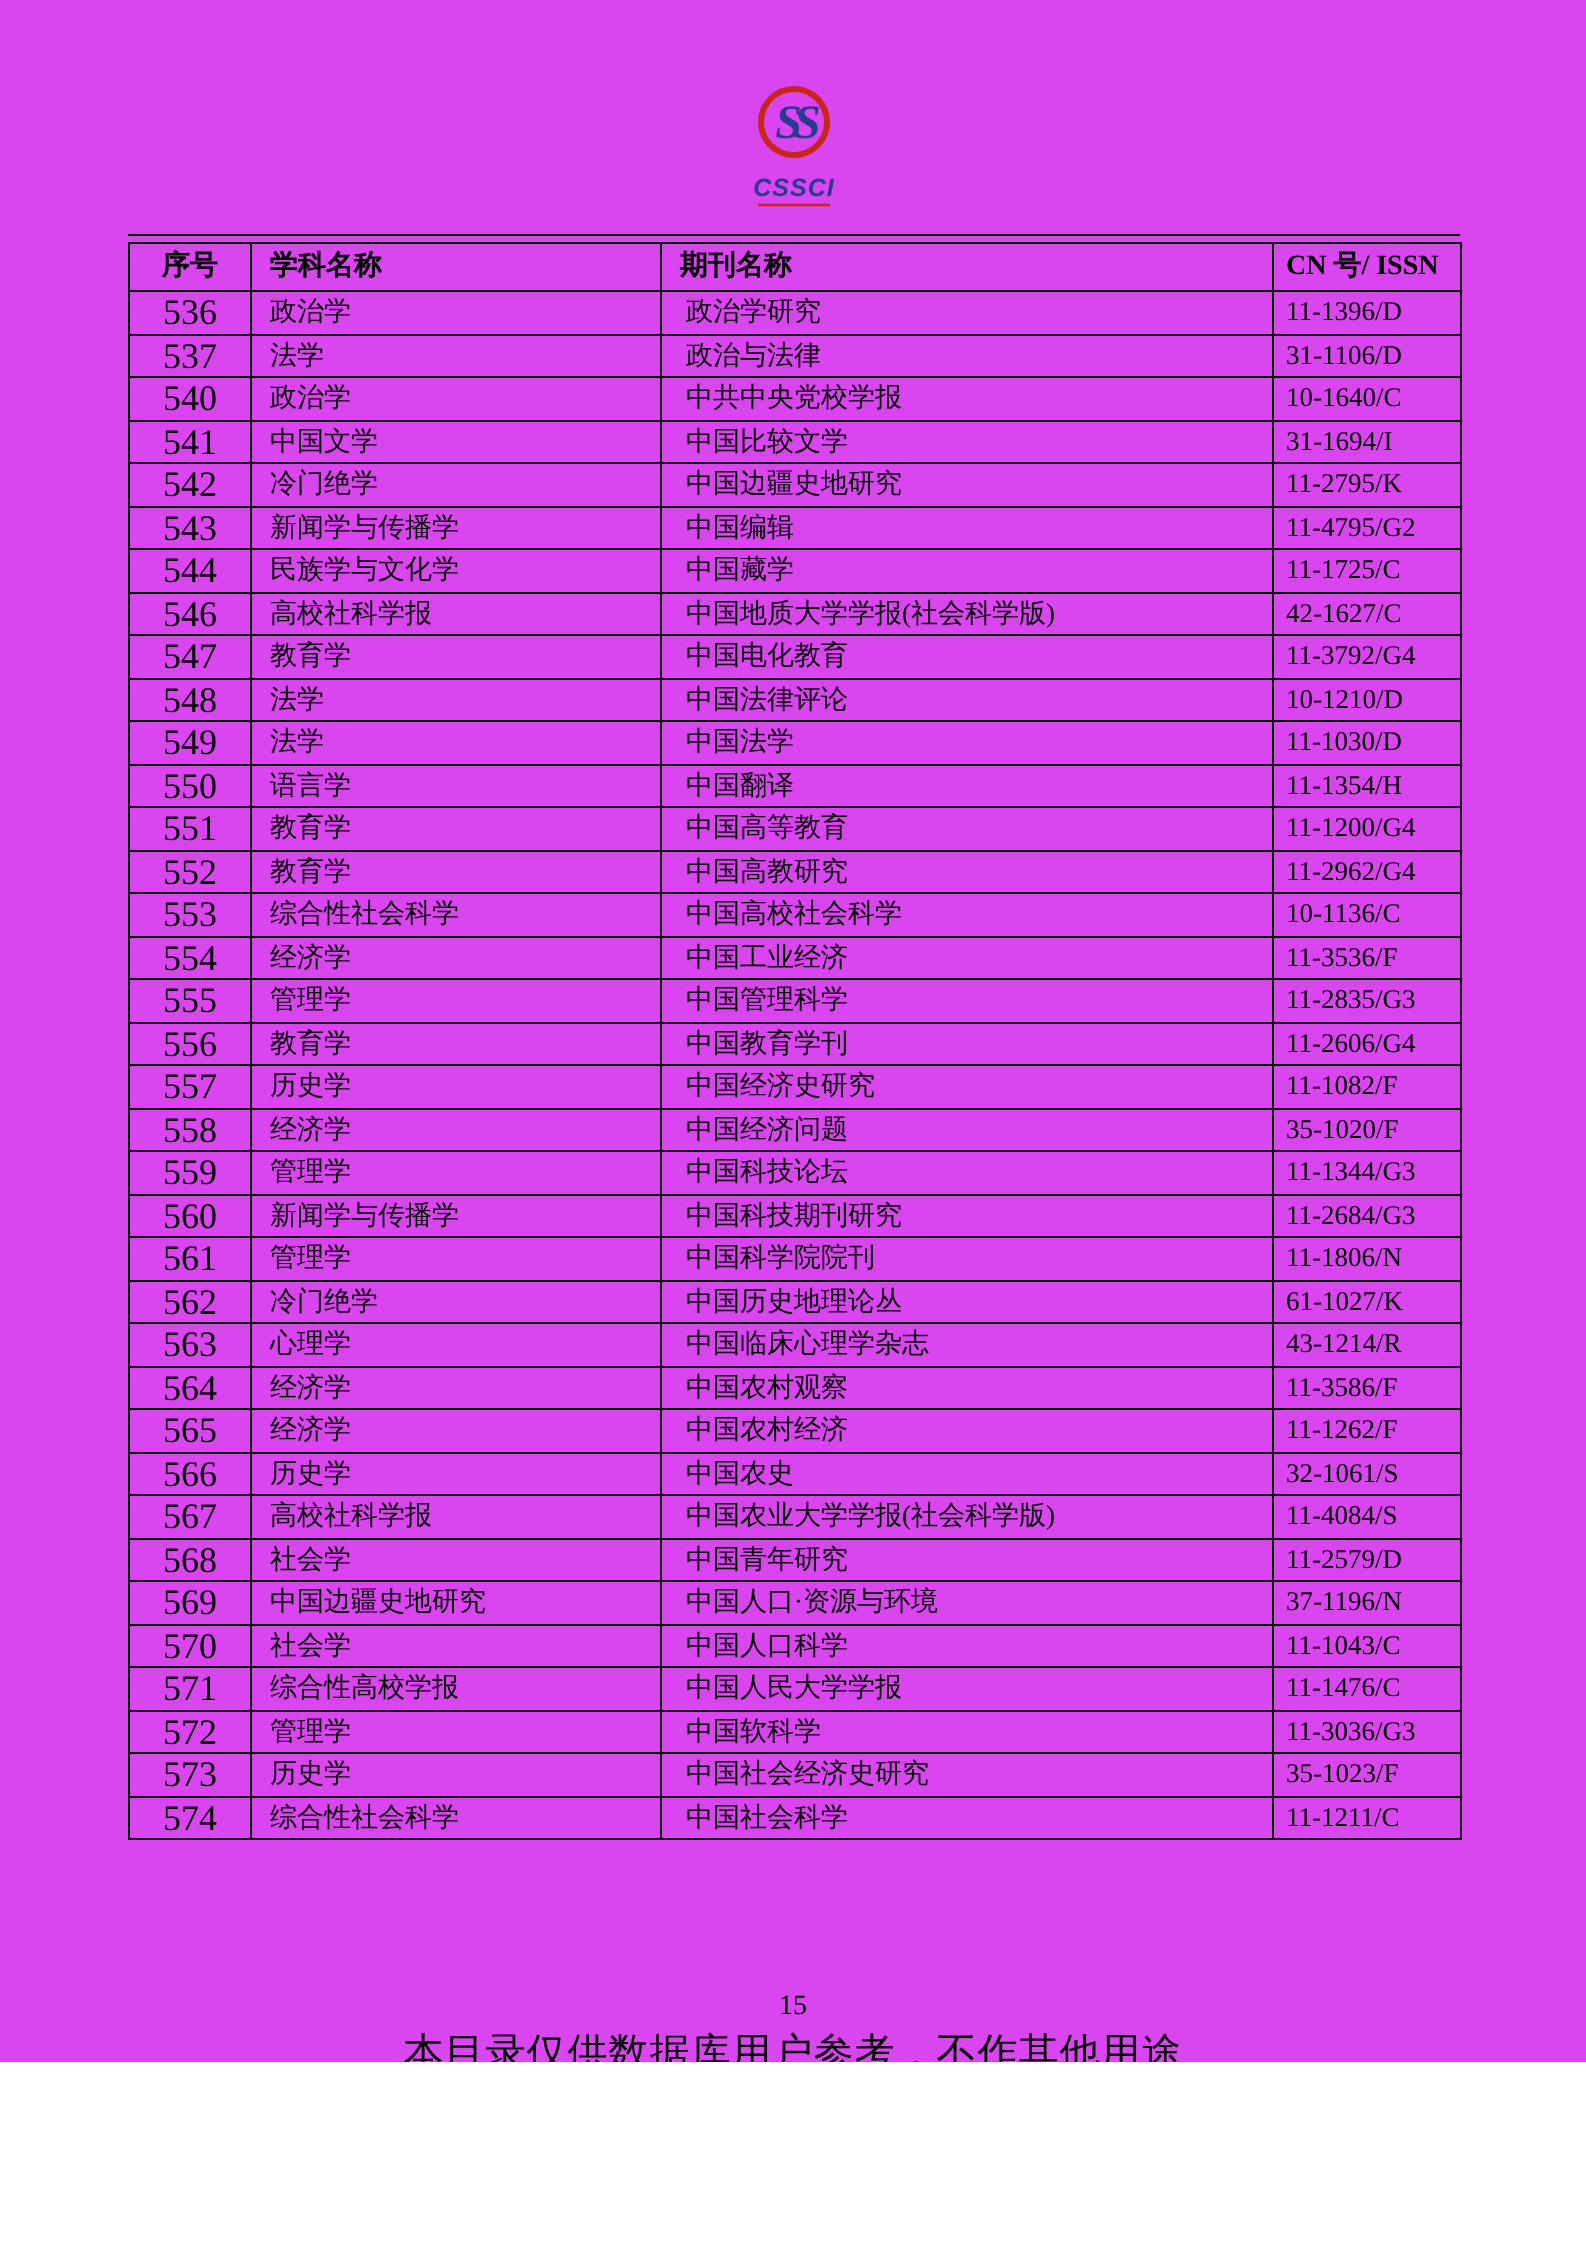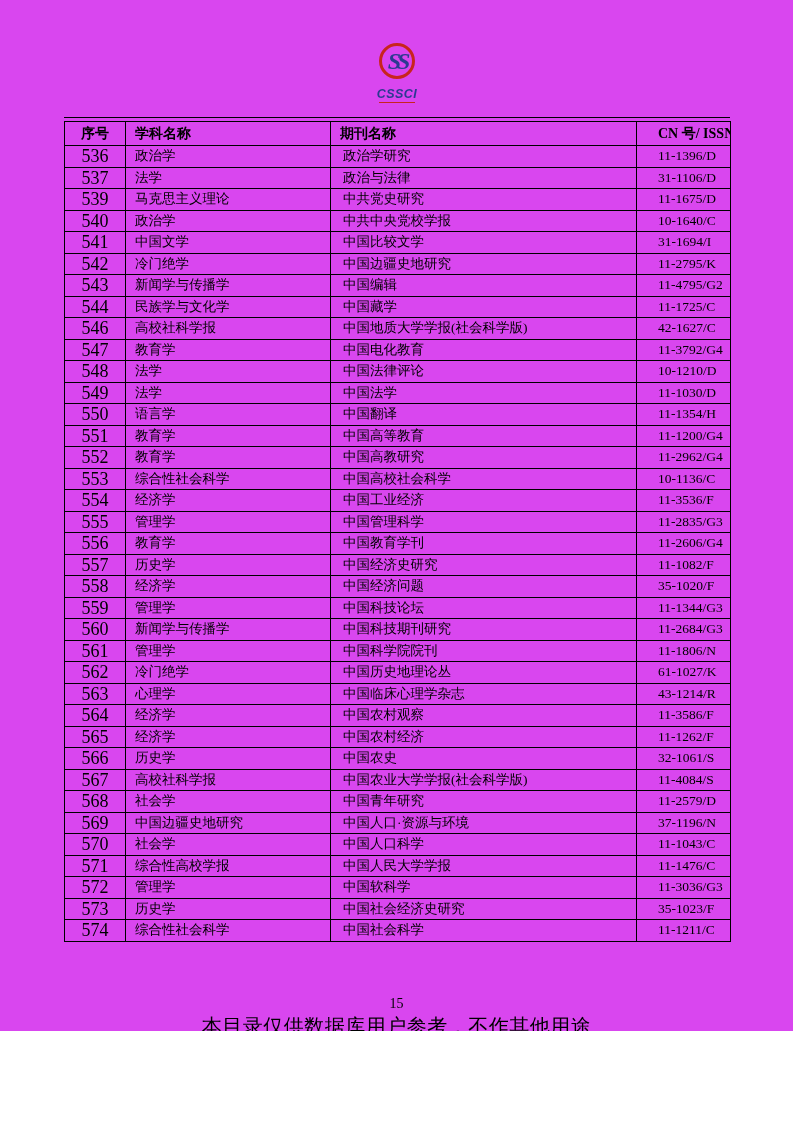--- a/index.html
+++ b/index.html
@@ -27,21 +27,21 @@
   }
   .journal th{
     font-weight:bold;font-size:14px;
     height:23px;line-height:23px;
     text-align:left;padding-left:9px;
   }
   .journal th.c-no{text-align:center;padding-left:0;}
   .journal td.c-no{text-align:center;font-size:18px;}
   .journal td.c-subj{padding-left:9px;}
   .journal td.c-jour{padding-left:12px;}
-  .journal th.c-cn,.journal td.c-cn{padding-left:21px;}
+  .journal th.c-cn,.journal td.c-cn{padding-left:6px;}
 
   
   .pageno{position:absolute;top:996px;left:0;width:100%;text-align:center;font-size:14px;}
   .footnote{position:absolute;top:1013px;left:0;width:100%;text-align:center;font-size:20px;letter-spacing:0.5px;}
 </style>
 </head>
 <body>
 
 <div class="page">
 
@@ -78,26 +78,20 @@
             <td class="c-jour">政治学研究</td>
             <td class="c-cn">11-1396/D</td>
           </tr>
           <tr>
             <td class="c-no">537</td>
             <td class="c-subj">法学</td>
             <td class="c-jour">政治与法律</td>
             <td class="c-cn">31-1106/D</td>
           </tr>
           <tr>
-            <td class="c-no">539</td>
-            <td class="c-subj">马克思主义理论</td>
-            <td class="c-jour">中共党史研究</td>
-            <td class="c-cn">11-1675/D</td>
-          </tr>
-          <tr>
             <td class="c-no">540</td>
             <td class="c-subj">政治学</td>
             <td class="c-jour">中共中央党校学报</td>
             <td class="c-cn">10-1640/C</td>
           </tr>
           <tr>
             <td class="c-no">541</td>
             <td class="c-subj">中国文学</td>
             <td class="c-jour">中国比较文学</td>
             <td class="c-cn">31-1694/I</td>

